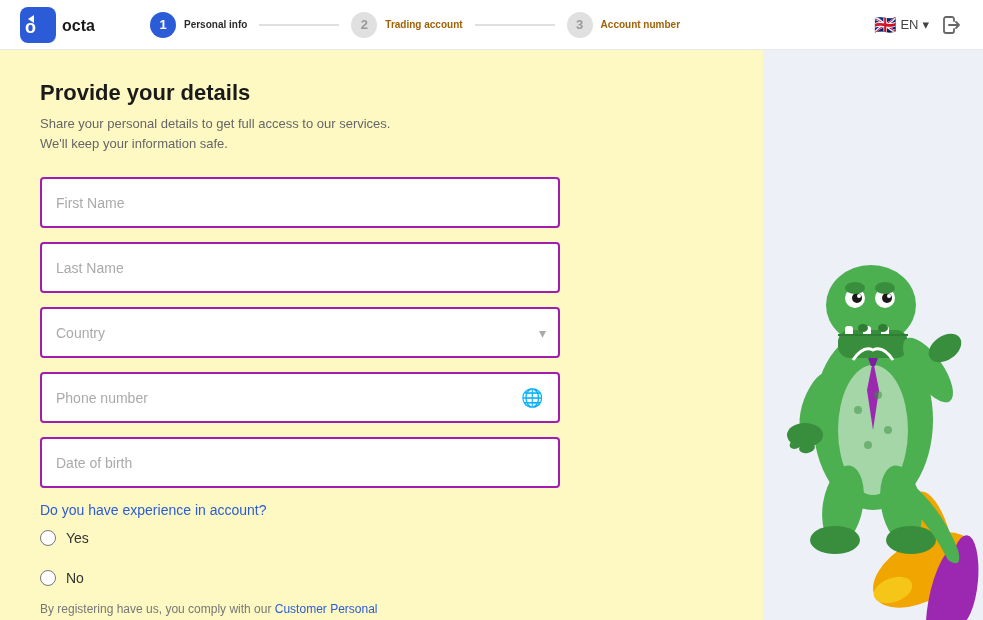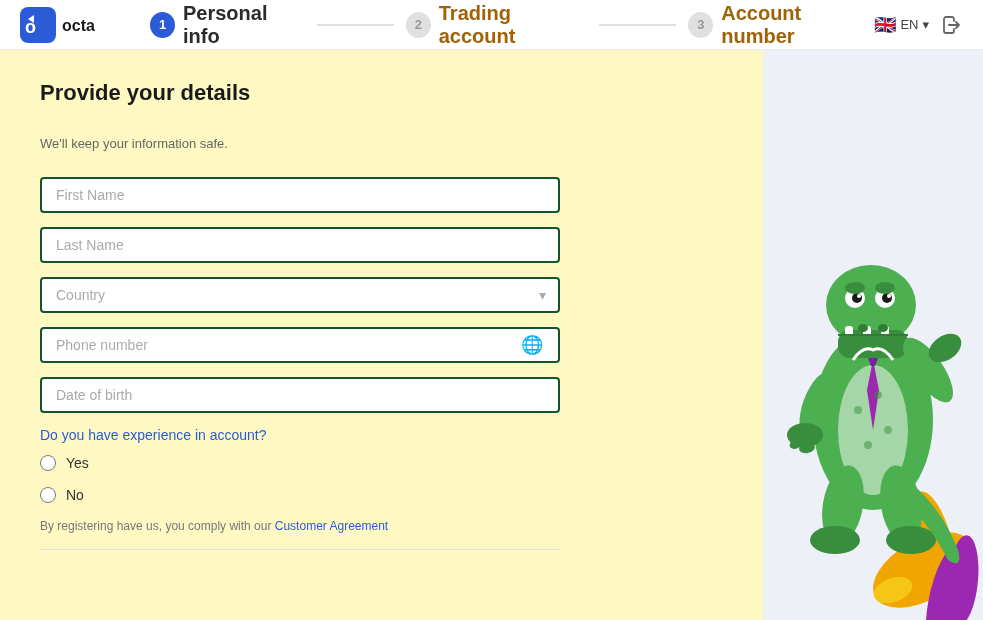--- a/index.html
+++ b/index.html
@@ -55,21 +55,21 @@
     }
     .step-circle.active {
       background: #2b5bd7;
       color: #fff;
     }
     .step-circle.inactive {
       background: #e0e0e0;
       color: #999;
     }
     .step-label {
-      font-size: 20px;
+      font-size: 10px;
       font-weight: 600;
     }
     .step-label.active { color: #2b2b2b; }
     .step-label.inactive { color: #a16207; }
     .step-connector {
       width: 80px;
       height: 2px;
       background: #e0e0e0;
       margin: 0 12px;
     }
@@ -125,27 +125,27 @@
       margin-bottom: 24px;
     }
 
     .form-fields {
       max-width: 520px;
     }
     .form-field {
       margin-bottom: 14px;
     }
     .input-wrapper {
-      border: 2px solid #14532d;
+      border: 2px solid #a21caf;
       border-radius: 4px;
       background: #fff;
       display: flex;
       align-items: center;
       padding: 0 14px;
-      height: 36px;
+      height: 51px;
       position: relative;
       justify-content: center;
     }
     .input-wrapper input,
     .input-wrapper select {
       border: none;
       outline: none;
       width: 100%;
       font-size: 14px;
       color: #333;
@@ -178,21 +178,21 @@
 
     .trading-question {
       font-size: 14px;
       color: #2b5bd7;
       margin-bottom: 12px;
       font-weight: 500;
     }
     .radio-group {
       display: flex;
       flex-direction: column;
-      gap: 16px;
+      gap: 24px;
       margin-bottom: 16px;
     }
     .radio-label {
       display: flex;
       align-items: center;
       gap: 10px;
       font-size: 14px;
       color: #333;
       cursor: pointer;
     }
@@ -284,21 +284,21 @@
       </svg>
     </div>
   </div>
 </div>
 
 <div class="main-content">
 
   <div class="left-panel">
     <h1 class="page-title">Provide your details</h1>
     <p class="page-subtitle">
-      <br>
+      <span>Share your personal details to get full access to our services.</span><br>
       <span>We'll keep your information safe.</span>
     </p>
 
     <div class="form-fields">
 
       <div class="form-field">
         <div class="input-wrapper">
           <input type="text" placeholder="First Name" style="">
         </div>
       </div>
@@ -341,21 +341,21 @@
           <input type="radio" name="trading_exp" value="yes" style="">
           <span>Yes</span>
         </label>
         <label class="radio-label">
           <input type="radio" name="trading_exp" value="no" style="">
           <span>No</span>
         </label>
       </div>
 
       <p class="terms-text">
-        <span>By registering have us, you comply with our </span><a href="#">Customer Agreement</a>
+        <span>By registering have us, you comply with our </span><a href="#">Customer Personal</a>
       </p>
 
       <div class="divider"></div>
 
     </div>
   </div>
 
   <div class="right-panel">
     <svg class="deco-shapes" viewBox="0 0 220 570" xmlns="http://www.w3.org/2000/svg">
 

